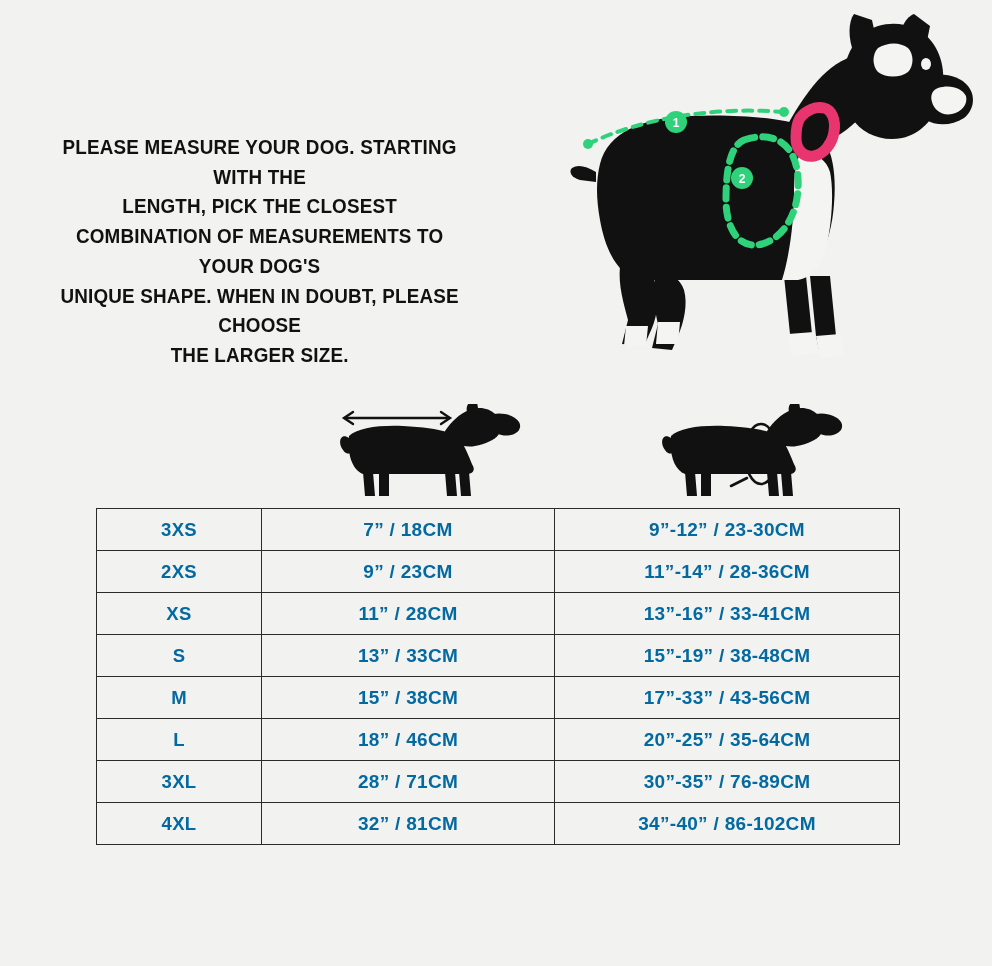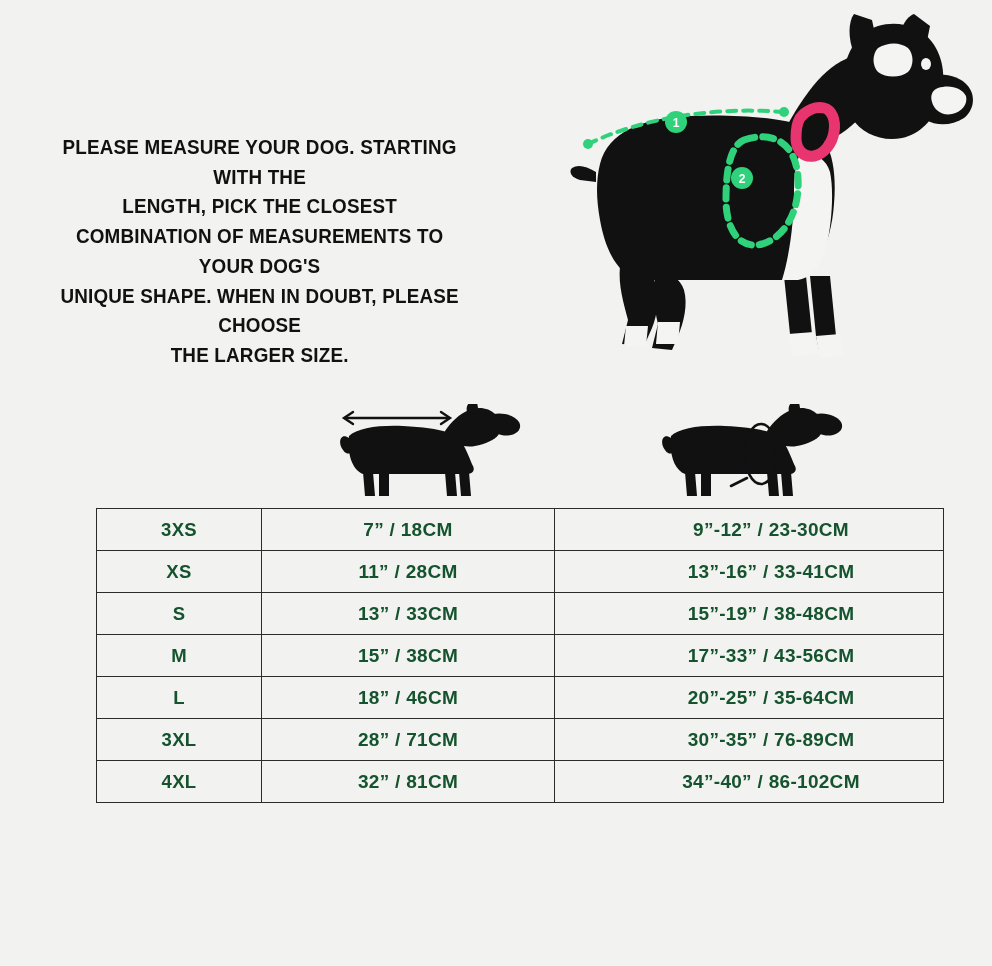--- a/index.html
+++ b/index.html
@@ -79,26 +79,26 @@
   }
   .size-table td {
     border: 1px solid #2b2b2b;
     height: 41px;
     text-align: center;
     vertical-align: middle;
     font-family: "Liberation Sans Narrow", "Liberation Sans", sans-serif;
     font-weight: bold;
     font-size: 19px;
     letter-spacing: 0.3px;
-    color: #14532d;
+    color: #0369a1;
     padding: 0;
   }
   .size-table td.col-size { width: 164px; font-size: 18.5px; }
   .size-table td.col-length { width: 292px; }
-  .size-table td.col-girth { width: 344px; padding-left: 44px; }
+  .size-table td.col-girth { width: 344px; }
 </style>
 </head>
 <body>
 
 <div class="instructions">
   <span class="ln">PLEASE MEASURE YOUR DOG. STARTING WITH THE</span>
   <span class="ln">LENGTH, PICK THE CLOSEST</span>
   <span class="ln">COMBINATION OF MEASUREMENTS TO YOUR DOG'S</span>
   <span class="ln">UNIQUE SHAPE. WHEN IN DOUBT, PLEASE CHOOSE</span>
   <span class="ln">THE LARGER SIZE.</span>
@@ -248,20 +248,25 @@
 </div>
 
 <table class="size-table">
   <tbody>
       <tr>
         <td class="col-size">3XS</td>
         <td class="col-length">7” / 18CM</td>
         <td class="col-girth">9”-12” / 23-30CM</td>
       </tr>
       <tr>
+        <td class="col-size">2XS</td>
+        <td class="col-length">9” / 23CM</td>
+        <td class="col-girth">11”-14” / 28-36CM</td>
+      </tr>
+      <tr>
         <td class="col-size">XS</td>
         <td class="col-length">11” / 28CM</td>
         <td class="col-girth">13”-16” / 33-41CM</td>
       </tr>
       <tr>
         <td class="col-size">S</td>
         <td class="col-length">13” / 33CM</td>
         <td class="col-girth">15”-19” / 38-48CM</td>
       </tr>
       <tr>

